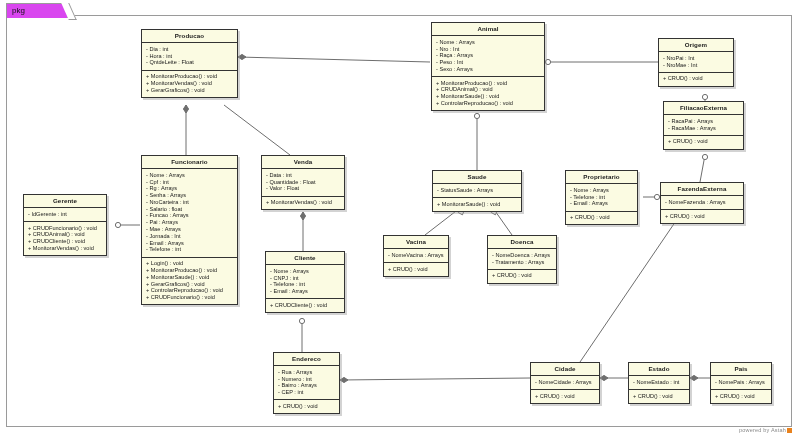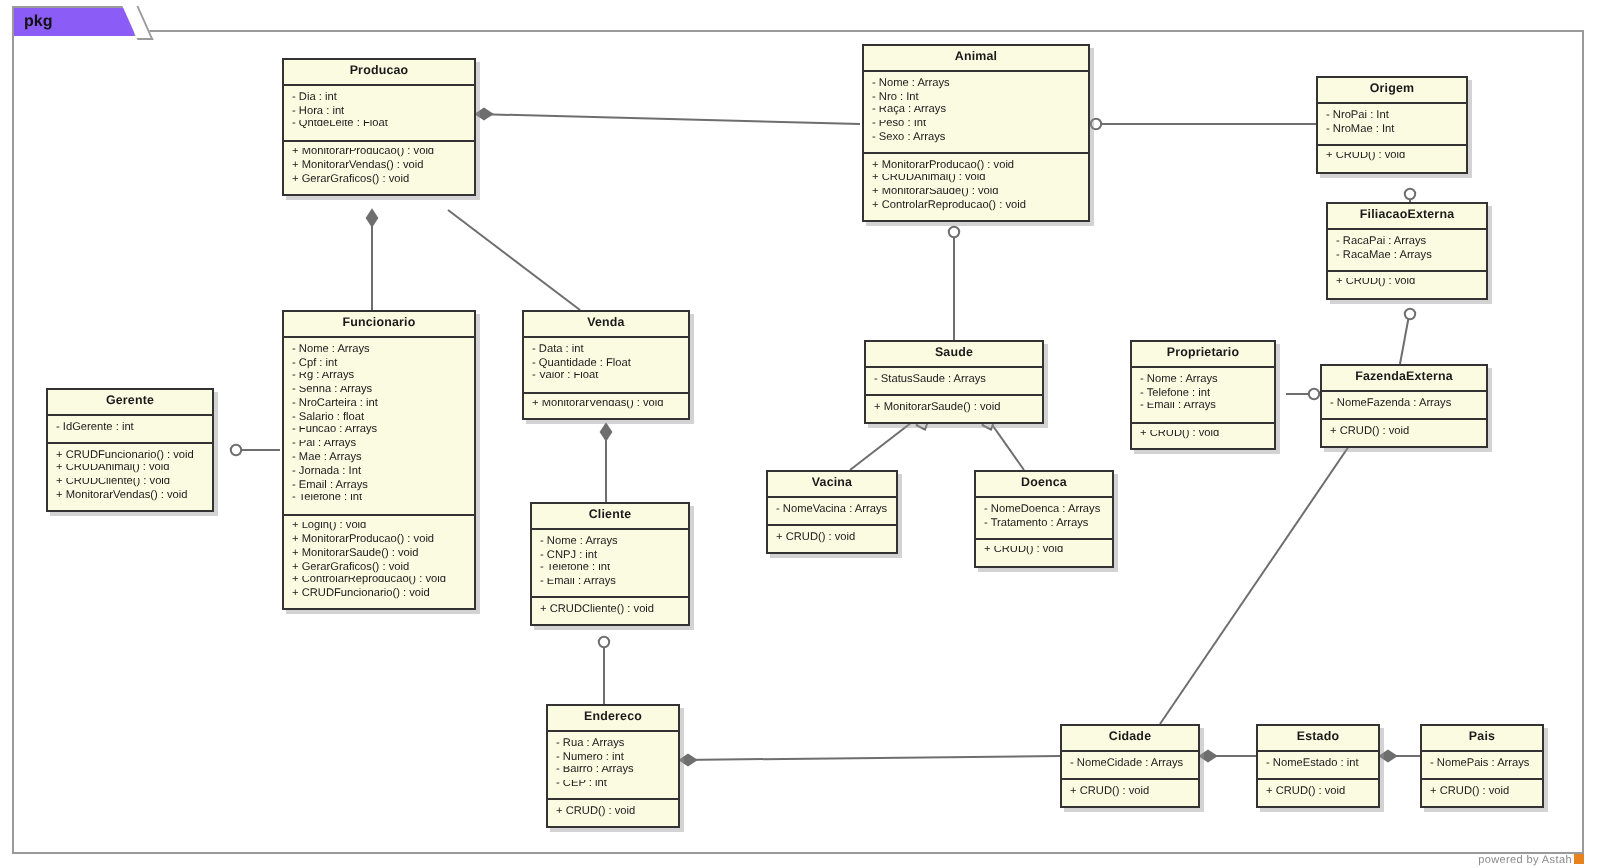--- a/index.html
+++ b/index.html
@@ -26,23 +26,23 @@
     width: 786px; height: 412px;
     border: 1px solid #9a9a9a;
     background: #ffffff;
   }
   .pkg-tab {
     position: absolute;
     left: 6px; top: 3px;
     width: 62px; height: 15px;
     border: 1px solid #9a9a9a;
     border-bottom: none;
-    background: #8b5cf6;
+    background: #d946ef;
     font-size: 8px;
-    font-weight: bold;
+    font-weight: normal;
     color: #111;
     padding: 2px 0 0 5px;
     letter-spacing: 0px;
   }
   .pkg-tab::after {
     content: "";
     position: absolute;
     right: -6px; top: -1px;
     width: 7px; height: 16px;
     border-right: 1px solid #9a9a9a;

